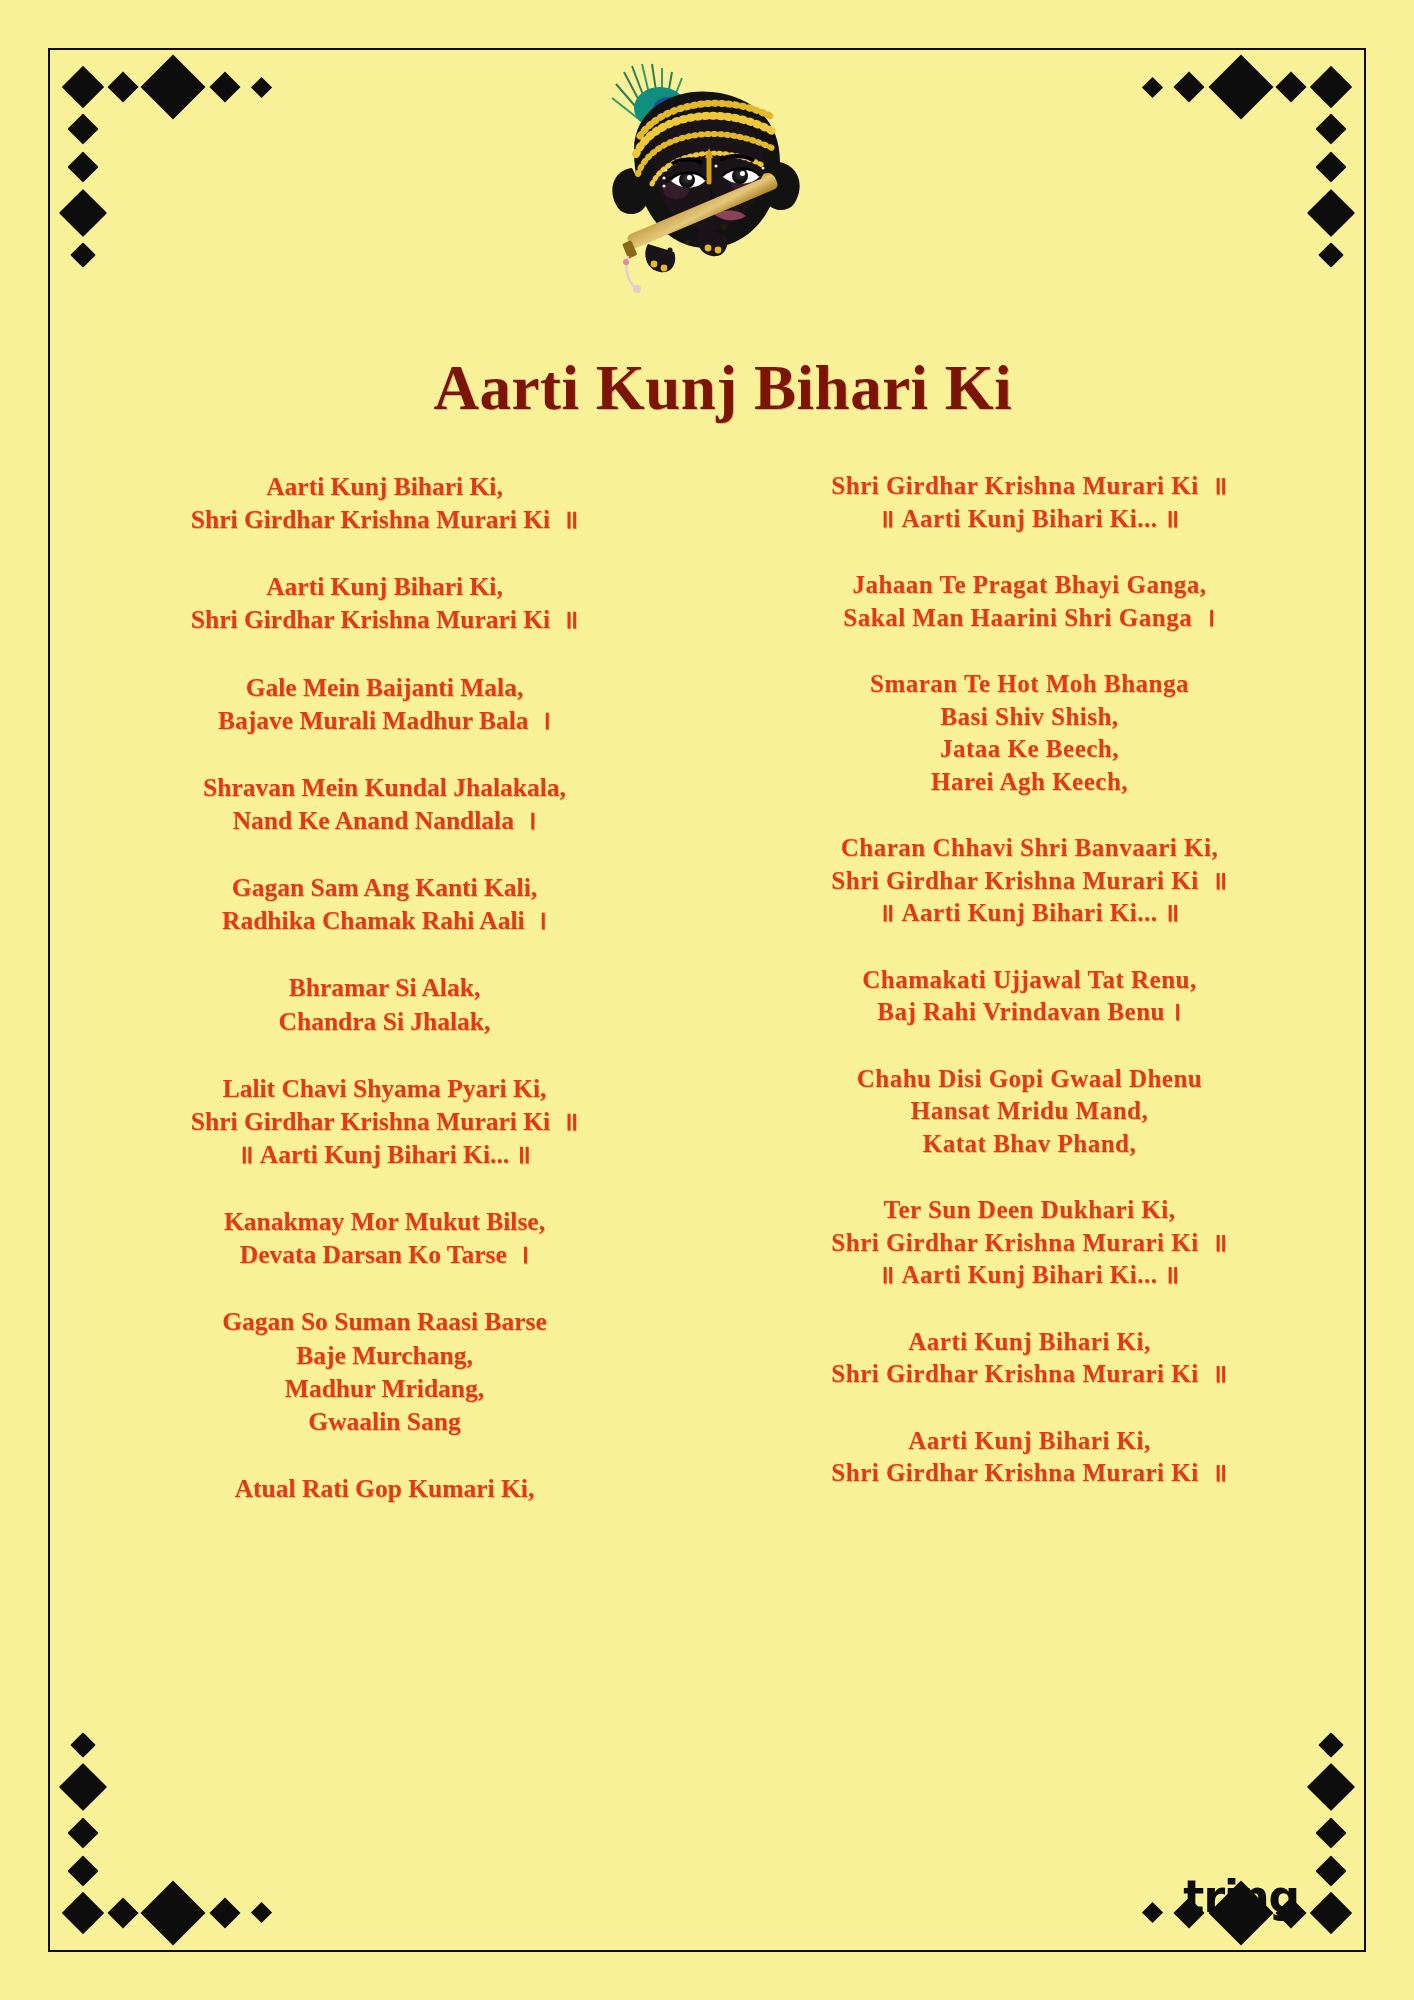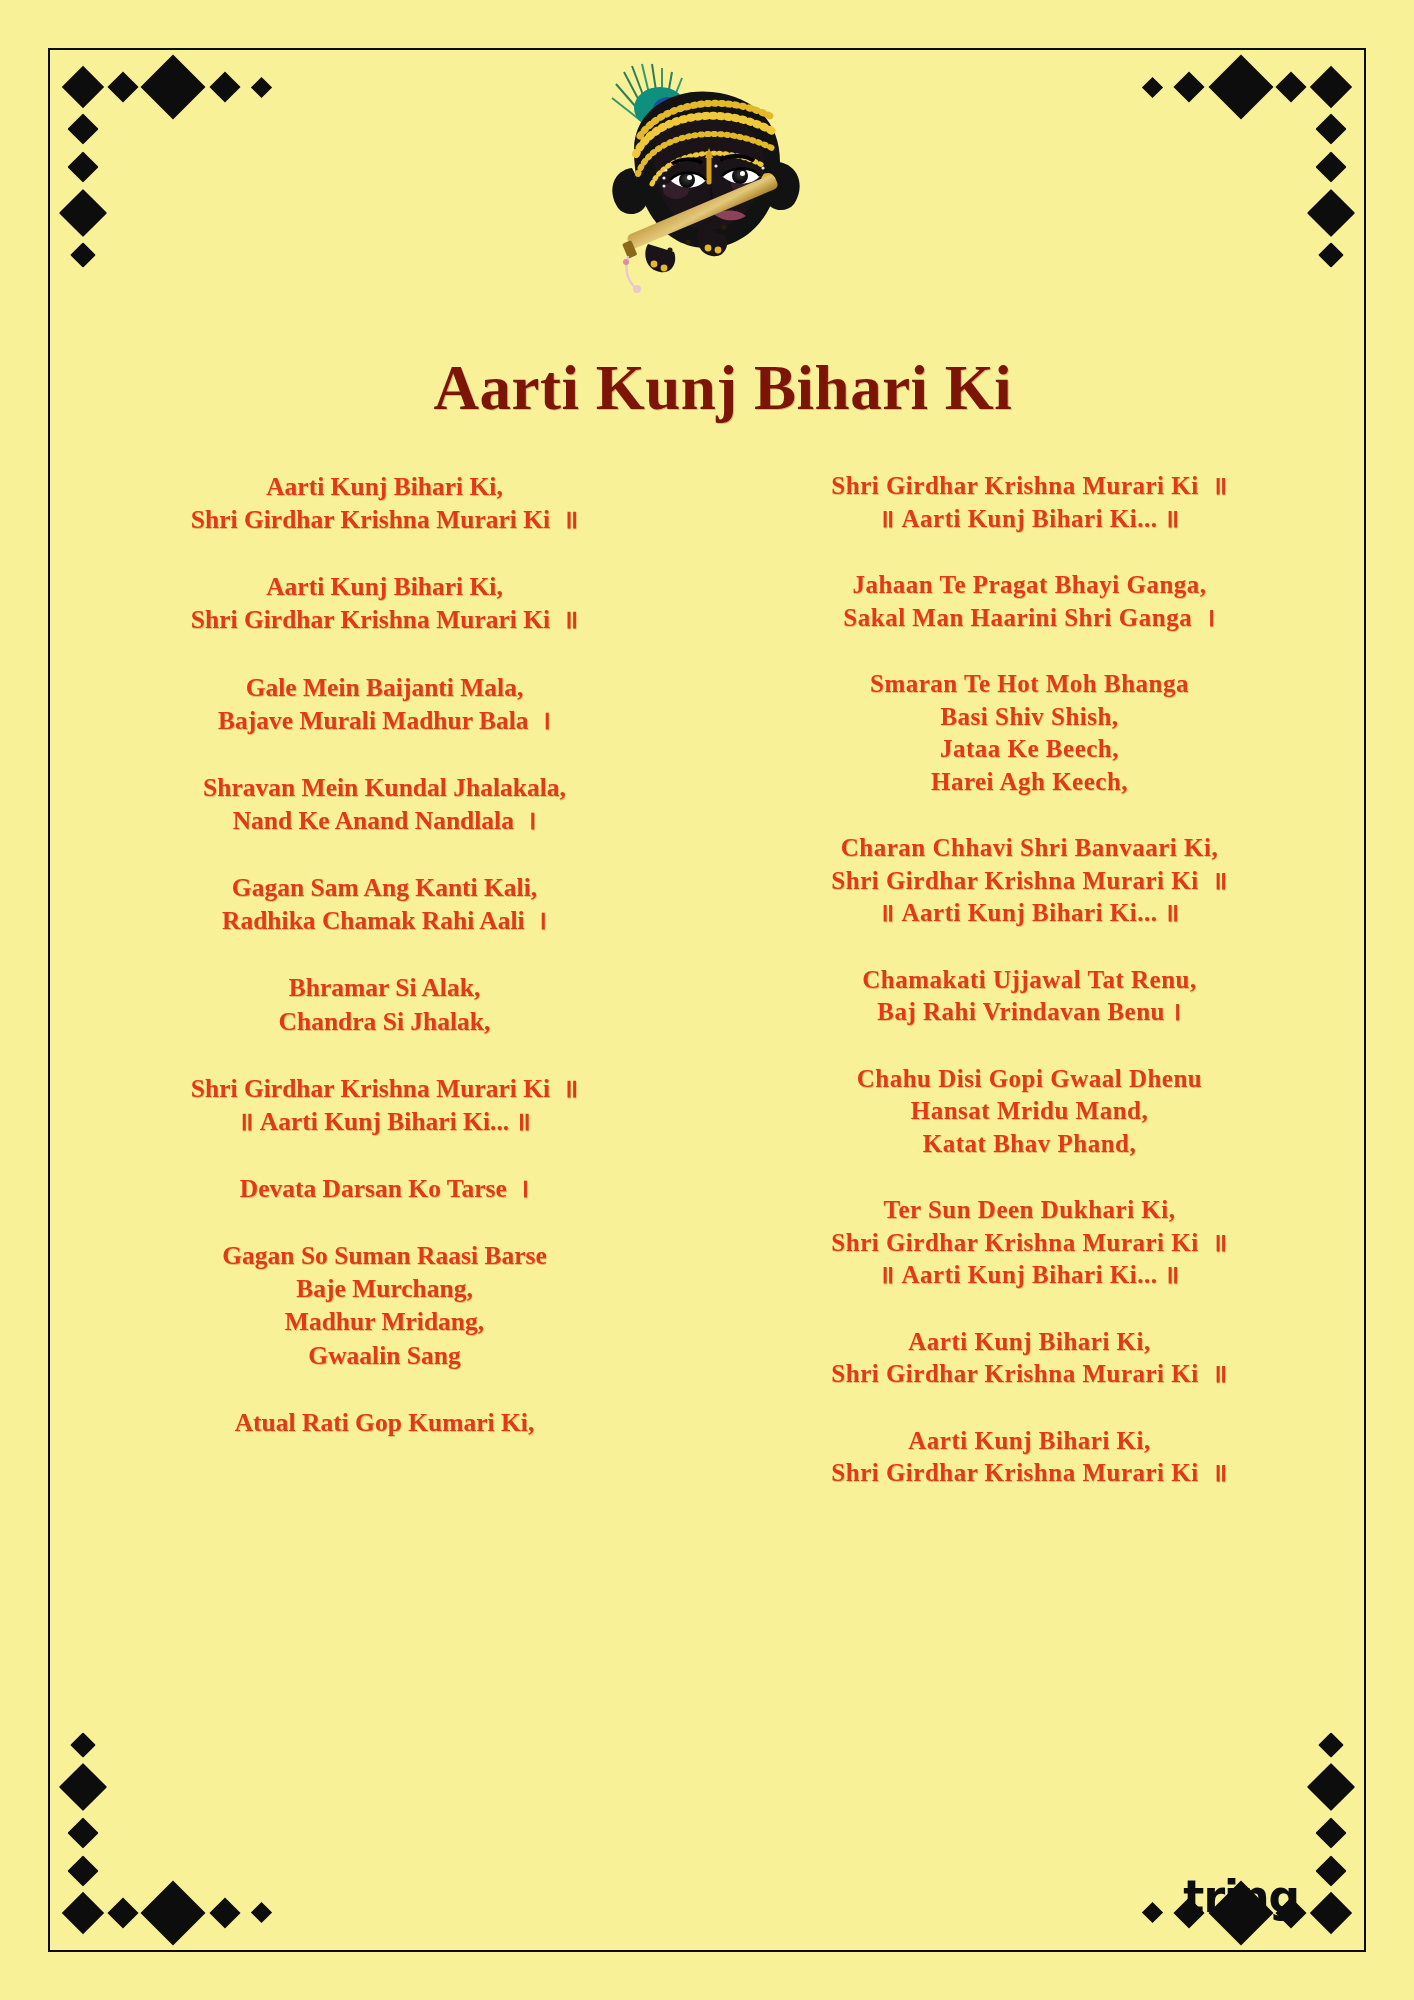--- a/index.html
+++ b/index.html
@@ -286,24 +286,26 @@
         </div>
         <div class="stanza">
           <span class="ln">Gagan Sam Ang Kanti Kali,</span>
           <span class="ln">Radhika Chamak Rahi Aali  ।</span>
         </div>
         <div class="stanza">
           <span class="ln">Bhramar Si Alak,</span>
           <span class="ln">Chandra Si Jhalak,</span>
         </div>
         <div class="stanza">
+          <span class="ln">Lalit Chavi Shyama Pyari Ki,</span>
           <span class="ln">Shri Girdhar Krishna Murari Ki  ॥</span>
           <span class="ln">॥ Aarti Kunj Bihari Ki... ॥</span>
         </div>
         <div class="stanza">
+          <span class="ln">Kanakmay Mor Mukut Bilse,</span>
           <span class="ln">Devata Darsan Ko Tarse  ।</span>
         </div>
         <div class="stanza">
           <span class="ln">Gagan So Suman Raasi Barse</span>
           <span class="ln">Baje Murchang,</span>
           <span class="ln">Madhur Mridang,</span>
           <span class="ln">Gwaalin Sang</span>
         </div>
         <div class="stanza">
           <span class="ln">Atual Rati Gop Kumari Ki,</span>

